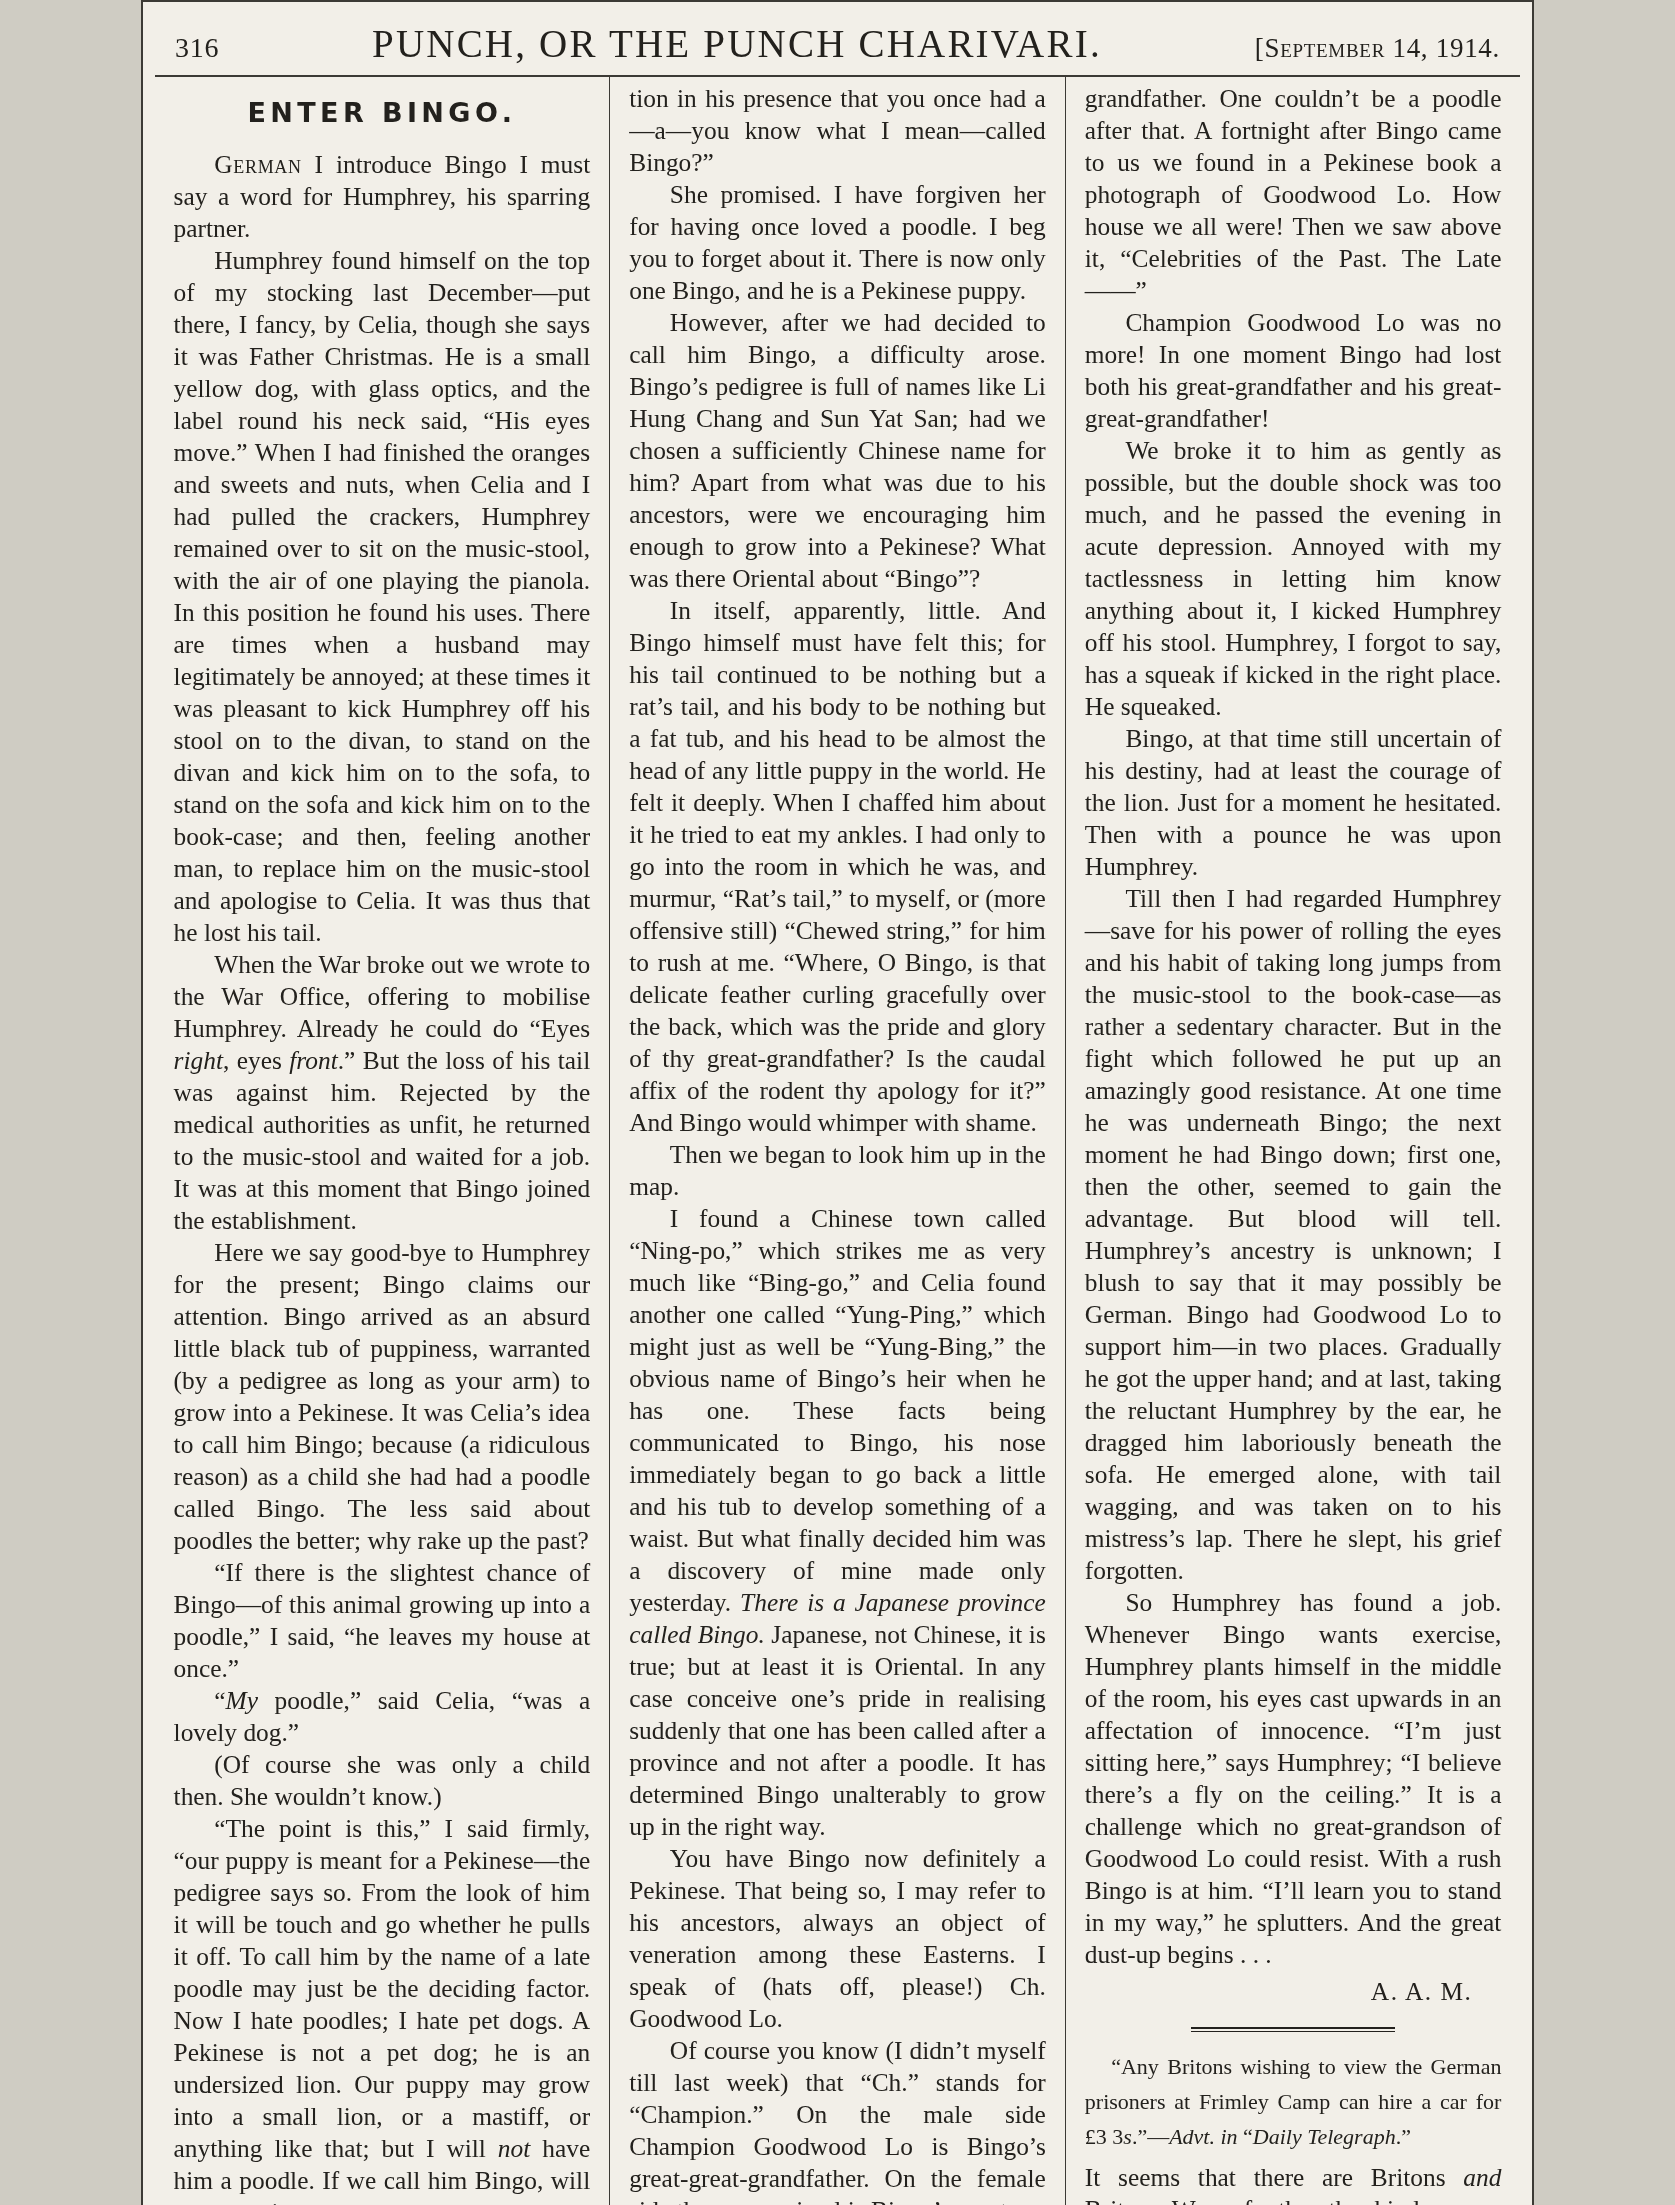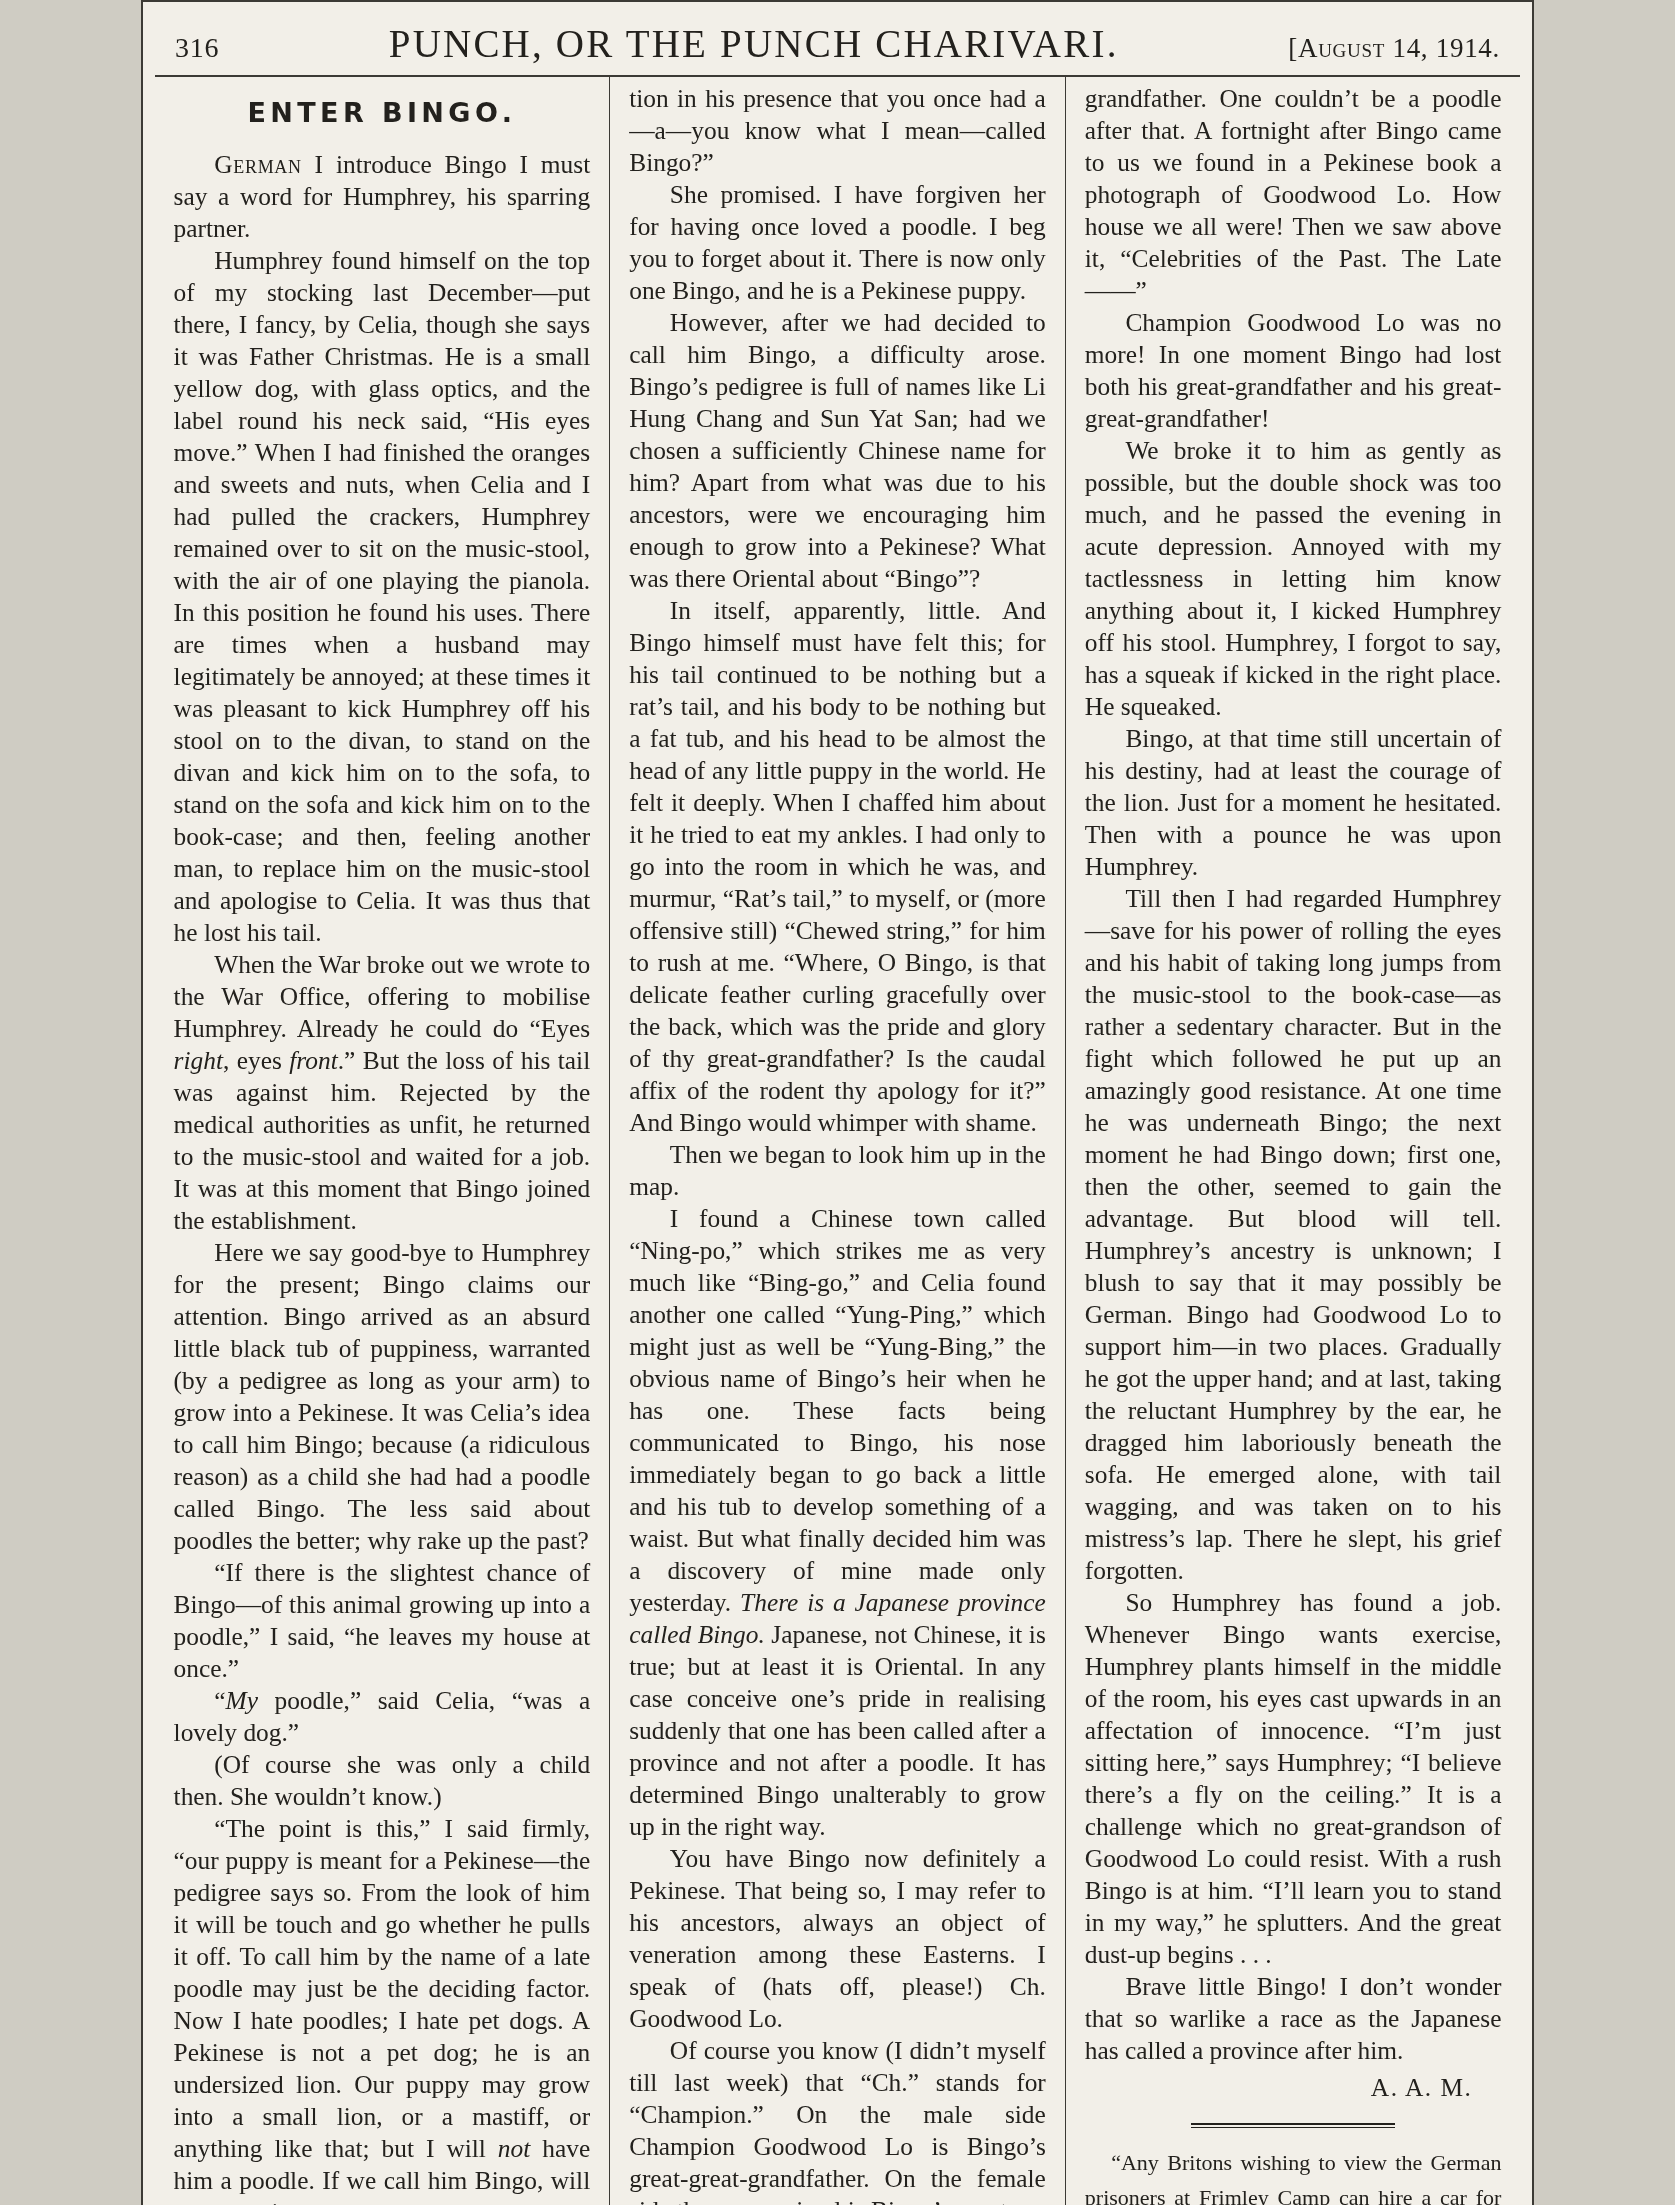--- a/index.html
+++ b/index.html
@@ -85,21 +85,21 @@
     margin-bottom:7.3px !important;
   }
 </style>
 </head>
 <body>
 
 <div class="page">
   <header class="page-header">
     <span class="page-number">316</span>
     <h1 class="masthead">PUNCH, OR THE PUNCH CHARIVARI.</h1>
-    <span class="issue-date">[August 14, 1914.</span>
+    <span class="issue-date">[September 14, 1914.</span>
   </header>
   <main class="columns">
     <section class="column">
         <h2 class="article-title">ENTER BINGO.</h2>
         <p><span class="sc">German</span> I introduce Bingo I must say a word for Humphrey, his sparring partner.</p>
         <p>Humphrey found himself on the top of my stocking last December—put there, I fancy, by Celia, though she says it was Father Christmas. He is a small yellow dog, with glass optics, and the label round his neck said, “His eyes move.” When I had finished the oranges and sweets and nuts, when Celia and I had pulled the crackers, Humphrey remained over to sit on the music-stool, with the air of one playing the pianola. In this position he found his uses. There are times when a husband may legitimately be annoyed; at these times it was pleasant to kick Humphrey off his stool on to the divan, to stand on the divan and kick him on to the sofa, to stand on the sofa and kick him on to the book-case; and then, feeling another man, to replace him on the music-stool and apologise to Celia. It was thus that he lost his tail.</p>
         <p>When the War broke out we wrote to the War Office, offering to mobilise Humphrey. Already he could do “Eyes <i>right</i>, eyes <i>front</i>.” But the loss of his tail was against him. Rejected by the medical authorities as unfit, he returned to the music-stool and waited for a job. It was at this moment that Bingo joined the establishment.</p>
         <p>Here we say good-bye to Humphrey for the present; Bingo claims our attention. Bingo arrived as an absurd little black tub of puppiness, warranted (by a pedigree as long as your arm) to grow into a Pekinese. It was Celia’s idea to call him Bingo; because (a ridiculous reason) as a child she had had a poodle called Bingo. The less said about poodles the better; why rake up the past?</p>
         <p>“If there is the slightest chance of Bingo—of this animal growing up into a poodle,” I said, “he leaves my house at once.”</p>
         <p>“<i>My</i> poodle,” said Celia, “was a lovely dog.”</p>
@@ -116,21 +116,20 @@
         <p>You have Bingo now definitely a Pekinese. That being so, I may refer to his ancestors, always an object of veneration among these Easterns. I speak of (hats off, please!) Ch. Goodwood Lo.</p>
         <p>Of course you know (I didn’t myself till last week) that “Ch.” stands for “Champion.” On the male side Champion Goodwood Lo is Bingo’s great-great-grandfather. On the female side the same animal is Bingo’s great-</p>
       </section>
     <section class="column">
         <p class="noindent">grandfather. One couldn’t be a poodle after that. A fortnight after Bingo came to us we found in a Pekinese book a photograph of Goodwood Lo. How house we all were! Then we saw above it, “Celebrities of the Past. The Late——”</p>
         <p>Champion Goodwood Lo was no more! In one moment Bingo had lost both his great-grandfather and his great-great-grandfather!</p>
         <p>We broke it to him as gently as possible, but the double shock was too much, and he passed the evening in acute depression. Annoyed with my tactlessness in letting him know anything about it, I kicked Humphrey off his stool. Humphrey, I forgot to say, has a squeak if kicked in the right place. He squeaked.</p>
         <p>Bingo, at that time still uncertain of his destiny, had at least the courage of the lion. Just for a moment he hesitated. Then with a pounce he was upon Humphrey.</p>
         <p>Till then I had regarded Humphrey—save for his power of rolling the eyes and his habit of taking long jumps from the music-stool to the book-case—as rather a sedentary character. But in the fight which followed he put up an amazingly good resistance. At one time he was underneath Bingo; the next moment he had Bingo down; first one, then the other, seemed to gain the advantage. But blood will tell. Humphrey’s ancestry is unknown; I blush to say that it may possibly be German. Bingo had Goodwood Lo to support him—in two places. Gradually he got the upper hand; and at last, taking the reluctant Humphrey by the ear, he dragged him laboriously beneath the sofa. He emerged alone, with tail wagging, and was taken on to his mistress’s lap. There he slept, his grief forgotten.</p>
         <p>So Humphrey has found a job. Whenever Bingo wants exercise, Humphrey plants himself in the middle of the room, his eyes cast upwards in an affectation of innocence. “I’m just sitting here,” says Humphrey; “I believe there’s a fly on the ceiling.” It is a challenge which no great-grandson of Goodwood Lo could resist. With a rush Bingo is at him. “I’ll learn you to stand in my way,” he splutters. And the great dust-up begins . . .</p>
-        <p>Brave little Bingo! I don’t wonder that so warlike a race as the Japanese has called a province after him.</p>
         <p class="signature">A. A. M.</p>
         <div class="double-rule"></div>
         <p class="small-note">“Any Britons wishing to view the German prisoners at Frimley Camp can hire a car for £3 3<i>s</i>.”—<i>Advt. in</i> “<i>Daily Telegraph</i>.”</p>
         <p class="noindent">It seems that there are Britons <i>and</i> Britons. We prefer the other kind.</p>
       </section>
   </main>
 </div>
 
 
 </body></html>

